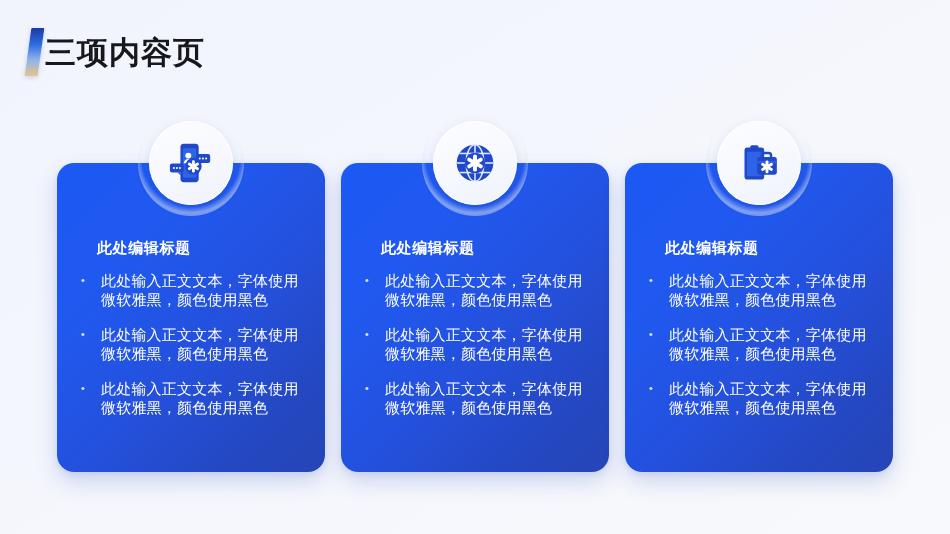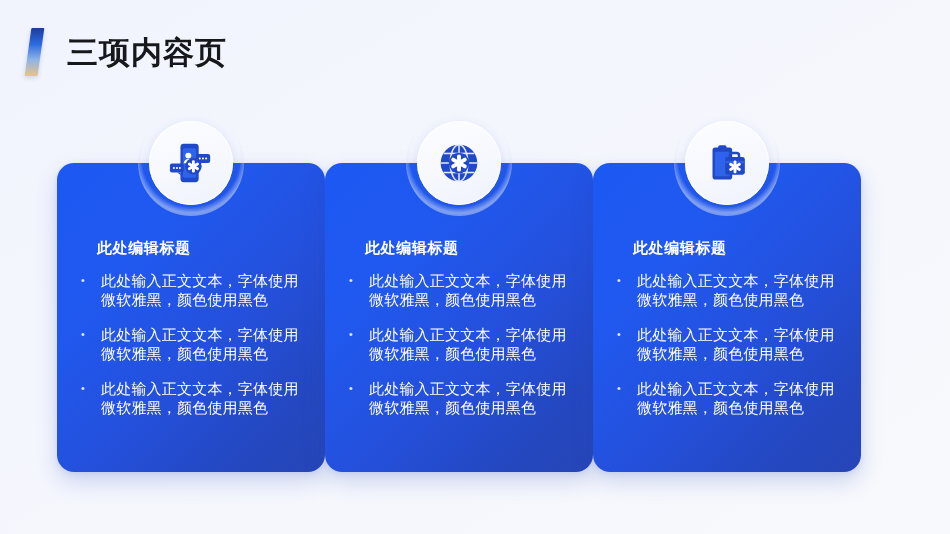--- a/index.html
+++ b/index.html
@@ -22,21 +22,21 @@
     overflow: hidden;
   }
 
   
   .title-row {
     position: absolute;
     left: 28px;
     top: 26px;
     display: flex;
     align-items: center;
-    gap: 26px;
+    gap: 4px;
     height: 52px;
   }
   .title-bar {
     width: 13px;
     height: 48px;
     background: linear-gradient(180deg, #1C3C9E 0%, #2D6BE0 34%, #8FB3E8 66%, #E9C48A 100%);
     transform: skewX(-8deg);
     border-radius: 1px;
     box-shadow: 0 2px 5px rgba(40,70,160,0.18);
   }
@@ -49,20 +49,21 @@
     white-space: nowrap;
   }
 
   
   .cards {
     position: absolute;
     left: 57px;
     top: 163px;
     width: 836px;
     display: flex;
+    gap: 16px;
   }
 
   .card-wrap {
     position: relative;
     width: 268px;
   }
 
   .card {
     position: relative;
     width: 268px;

